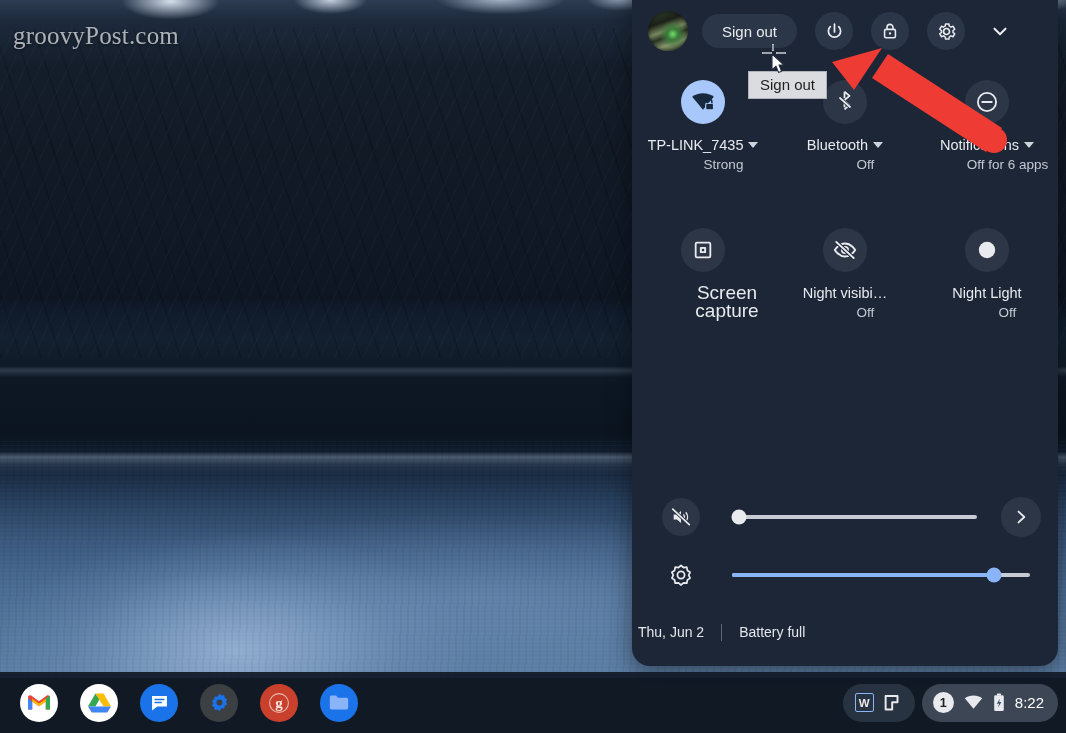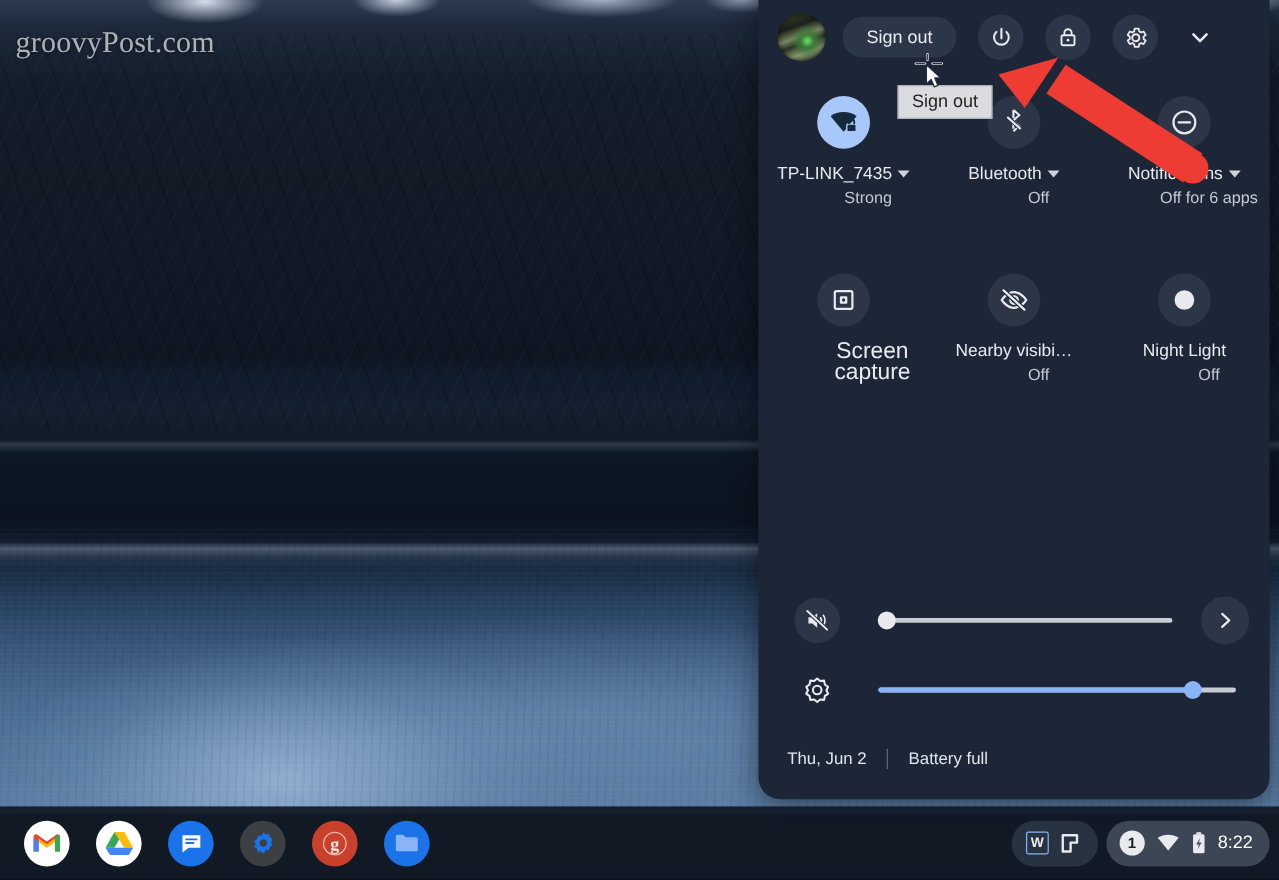--- a/index.html
+++ b/index.html
@@ -193,21 +193,21 @@
   .knob.blue { background: #8ab4f8; }
   .next-btn {
     width: 40px; height: 40px; border-radius: 50%; background: #2c3647;
     border: none; display: flex; align-items: center; justify-content: center;
     margin-left: 24px; cursor: pointer; flex: 0 0 auto;
   }
 
   
   #qs-footer {
     position: absolute; left: 0; bottom: 22px; width: 426px; height: 24px;
-    display: flex; align-items: center; padding-left: 24px;
+    display: flex; align-items: center; padding-left: 6px;
     font-size: 14px; color: #e3e6ea; margin-top: 24px;
   }
   .footer-div { width: 1px; height: 17px; background: #5b6676; margin: 0 17px; }
 
   
   #arrow { position: absolute; left: 810px; top: 28px; width: 210px; height: 140px; z-index: 35; pointer-events: none; }
 
   
   #cursor { position: absolute; left: 760px; top: 44px; width: 34px; height: 34px; z-index: 45; pointer-events: none; }
 
@@ -348,21 +348,21 @@
       <div class="tile">
         <div class="tile-ico">
           <svg width="26" height="26" viewBox="0 0 24 24">
             <path d="M2.6 12s3.6-6 9.4-6 9.4 6 9.4 6-3.6 6-9.4 6-9.4-6-9.4-6z" stroke="#e8eaed" stroke-width="1.7" fill="none"></path>
             <circle cx="12" cy="12" r="2.9" stroke="#e8eaed" stroke-width="1.7" fill="none"></circle>
             <path d="M4 4.6l16 14.8" stroke="#1c2637" stroke-width="3.6" fill="none"></path>
             <path d="M4 4.6l16 14.8" stroke="#e8eaed" stroke-width="1.8" fill="none" stroke-linecap="round"></path>
           </svg>
         </div>
         <div class="tile-label">
-          <span>Nearby visibi…</span>
+          <span>Night visibi…</span>
         </div>
         <div class="tile-sub">Off</div>
       </div>
 
       <div class="tile">
         <div class="tile-ico">
           <svg width="24" height="24" viewBox="0 0 24 24">
             <circle cx="12" cy="12" r="8.2" fill="#e8eaed"></circle>
             <path d="M12 3.8a8.2 8.2 0 0 0 0 16.4A6.1 6.1 0 0 1 12 3.8z" fill="#2c3647"></path>
           </svg>

